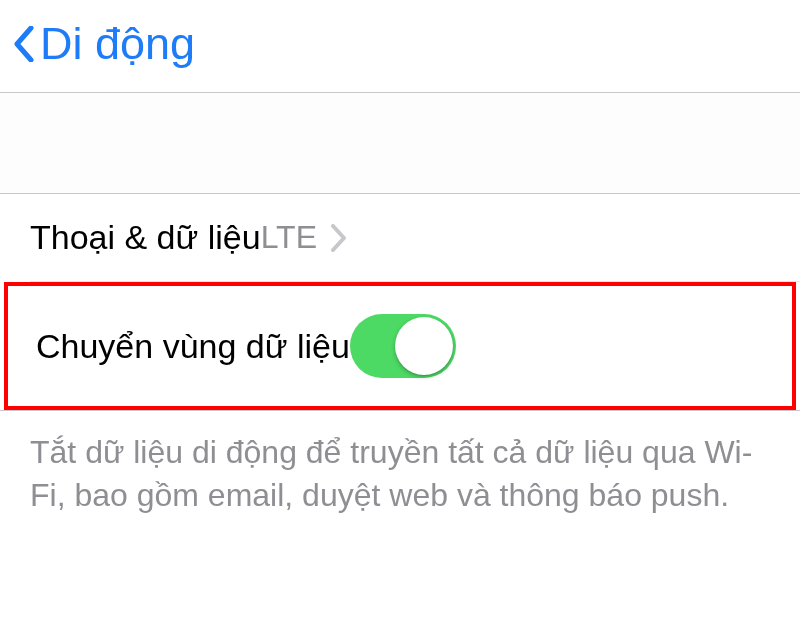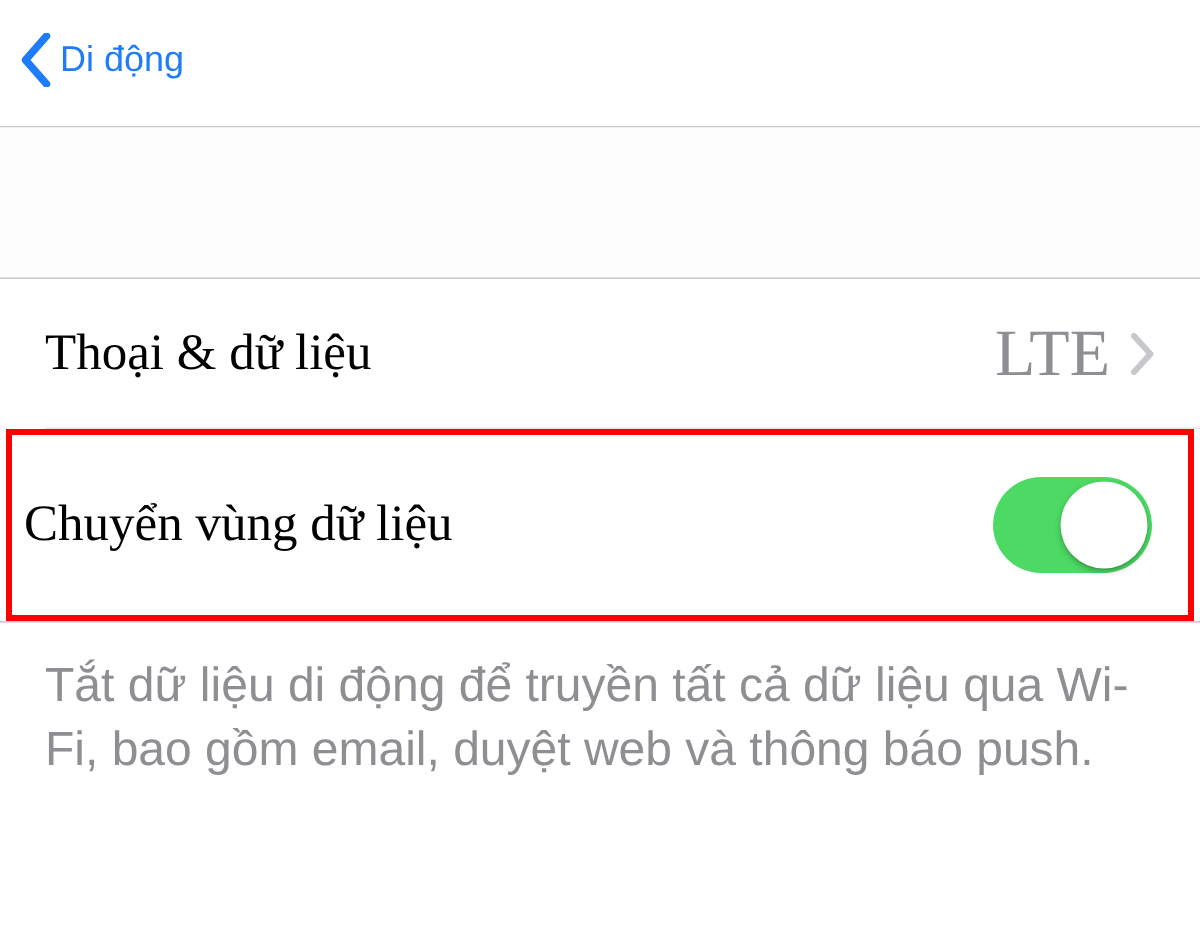--- a/index.html
+++ b/index.html
@@ -18,62 +18,61 @@
   }
   .back-chevron {
     width: 28px;
     height: 44px;
     display: flex;
     align-items: center;
     justify-content: center;
   }
   .back-chevron svg { display: block; }
   .back-title {
-    font-size: 24px;
+    font-size: 45px;
     color: #1f7cf8;
     font-weight: 400;
     margin-left: 2px;
   }
   .divider {
     height: 1px;
     background: #c8c7cc;
     width: 100%;
   }
   .gap-section {
     height: 100px;
     background: #fdfdfd;
   }
   .row {
     display: flex;
     align-items: center;
-    justify-content: space-between;
+    justify-content: flex-start;
     padding: 24px 30px 24px 30px;
     background: #fff;
     font-size: 34px;
-    font-family: Liberation Serif, serif;
   }
   .row .label {
     color: #000;
   }
   .row .value-wrap {
     display: flex;
     align-items: center;
     gap: 14px;
   }
   .row .value {
     color: #8e8e93;
-    font-size: 44px;
+    font-size: 32px;
   }
   .chevron-right svg { display: block; }
   .highlight-box {
     border: 4px solid #ff0000;
     margin: 0 4px;
   }
   .row.roaming {
-    padding: 28px 24px 28px 8px;
+    padding: 28px 24px 28px 28px;
   }
   .toggle {
     position: relative;
     width: 106px;
     height: 64px;
     background: #4cd964;
     border-radius: 34px;
     flex-shrink: 0;
   }
   .toggle .knob {

